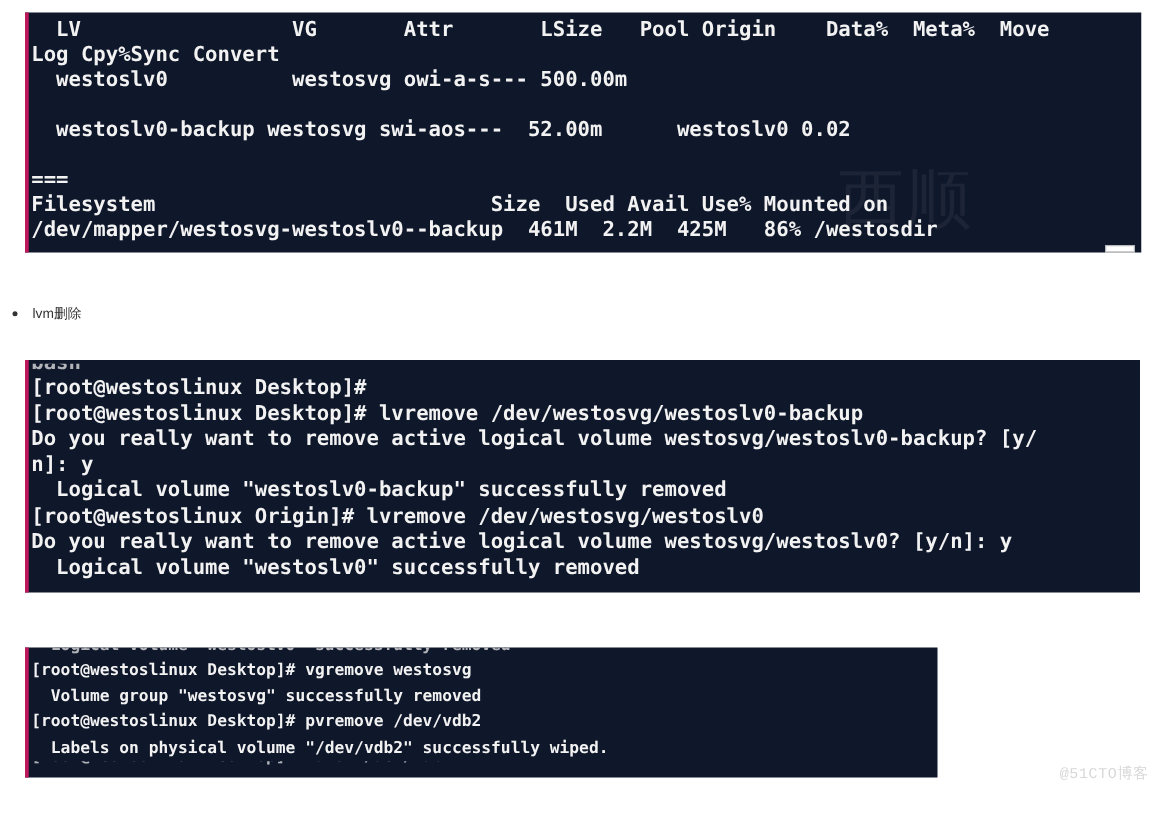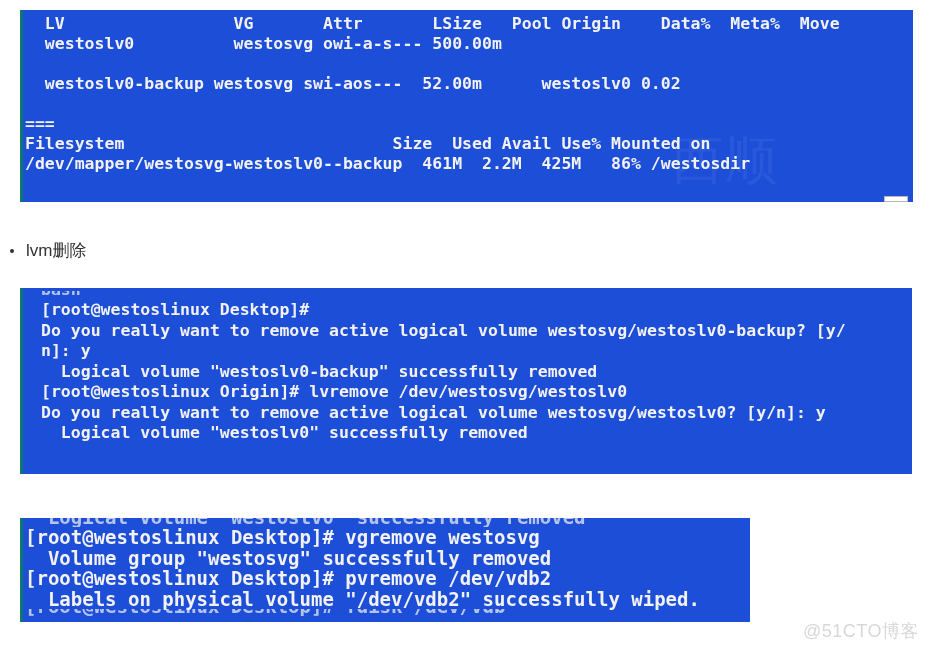--- a/index.html
+++ b/index.html
@@ -13,27 +13,27 @@
     height: 651px;
     position: relative;
     overflow: hidden;
     font-family: "Liberation Sans", sans-serif;
     color: #2b2b2b;
   }
 
   
   .term {
     position: absolute;
-    background: #1d4ed8;
+    background: #0f172a;
     color: #f2f2f2;
     font-family: "DejaVu Sans Mono", "Liberation Mono", monospace;
     font-weight: bold;
     overflow: hidden;
     box-sizing: border-box;
-    border-left: 3px solid #0f766e;
+    border-left: 3px solid #be185d;
   }
   .term .line {
     white-space: pre;
     letter-spacing: 0px;
   }
 
   
   #term-lvs {
     left: 20px;
     top: 10px;
@@ -48,29 +48,29 @@
   
   #term-lvremove {
     left: 20px;
     top: 288px;
     width: 892px;
     height: 186px;
     font-size: 16.5px;
     line-height: 20.5px;
     padding: 3px 0 0 0;
   }
-  #term-lvremove .line { padding-left: 2px; margin-left: 16px; }
+  #term-lvremove .line { padding-left: 2px; }
 
   
   #term-vgremove {
     left: 20px;
     top: 518px;
     width: 730px;
     height: 104px;
-    font-size: 19px;
+    font-size: 13px;
     line-height: 20.5px;
     padding: 0;
   }
   #term-vgremove .line { padding-left: 2px; }
 
   
   .clip-top {
     height: 9px;
     overflow: hidden;
     position: relative;
@@ -105,21 +105,21 @@
     align-items: center;
   }
   #bullet-lvm .dot {
     width: 4px;
     height: 4px;
     border-radius: 50%;
     background: #333333;
     margin-right: 12px;
     flex: 0 0 auto;
   }
-  #bullet-lvm .txt { font-size: 17px; }
+  #bullet-lvm .txt { font-size: 11px; }
 
   
   .wm-shape {
     position: absolute;
     pointer-events: none;
     opacity: .10;
   }
   #wm-arrow-1 {
     left: 735px; top: 10px; width: 115px; height: 155px;
   }
@@ -131,24 +131,24 @@
     color: #fff; opacity: .055;
     font-size: 52px; font-weight: normal;
     font-family: "DejaVu Sans", sans-serif;
     letter-spacing: 2px;
   }
 
   
   #site-watermark {
     position: absolute;
     right: 12px;
-    bottom: 8px;
-    font-size: 18px;
+    bottom: 24px;
+    font-size: 12px;
     color: #d8d8d8;
-    font-family: Liberation Sans, sans-serif;
+    font-family: Liberation Mono, monospace;
     letter-spacing: .5px;
     white-space: nowrap;
   }
 
   
   #term1-scroll-artifact {
     position: absolute;
     left: 884px;
     top: 196px;
     width: 24px;
@@ -165,20 +165,21 @@
   <polygon points="10,0 105,0 58,155" fill="#c9c27a"></polygon>
   <polygon points="10,0 58,58 58,155" fill="#6a6a58" opacity="0.75"></polygon>
 </svg>
 <svg id="wm-arrow-2" class="wm-shape" viewBox="0 0 115 150" xmlns="http://www.w3.org/2000/svg">
   <polygon points="8,0 104,0 56,150" fill="#c9c27a"></polygon>
   <polygon points="8,0 56,55 56,150" fill="#6a6a58" opacity="0.75"></polygon>
 </svg>
 
 <div class="term" id="term-lvs">
   <div class="line">  LV                 VG       Attr       LSize   Pool Origin    Data%  Meta%  Move</div>
+  <div class="line">Log Cpy%Sync Convert</div>
   <div class="line">  westoslv0          westosvg owi-a-s--- 500.00m</div>
   <div class="line">&nbsp;</div>
   <div class="line">  westoslv0-backup westosvg swi-aos---  52.00m      westoslv0 0.02</div>
   <div class="line">&nbsp;</div>
   <div class="line">===</div>
   <div class="line">Filesystem                           Size  Used Avail Use% Mounted on</div>
   <div class="line">/dev/mapper/westosvg-westoslv0--backup  461M  2.2M  425M   86% /westosdir</div>
   <div id="wm-cn-1" class="wm-shape">西顺</div>
 </div>
 <div id="term1-scroll-artifact"></div>
@@ -186,20 +187,21 @@
 <div id="bullet-lvm">
   <span class="dot"></span>
   <span class="txt">lvm删除</span>
 </div>
 
 <div class="term" id="term-lvremove">
   <div class="clip-top">
     <div class="line">bash</div>
   </div>
   <div class="line">[root@westoslinux Desktop]#</div>
+  <div class="line">[root@westoslinux Desktop]# lvremove /dev/westosvg/westoslv0-backup</div>
   <div class="line">Do you really want to remove active logical volume westosvg/westoslv0-backup? [y/</div>
   <div class="line">n]: y</div>
   <div class="line">  Logical volume "westoslv0-backup" successfully removed</div>
   <div class="line">[root@westoslinux Origin]# lvremove /dev/westosvg/westoslv0</div>
   <div class="line">Do you really want to remove active logical volume westosvg/westoslv0? [y/n]: y</div>
   <div class="line">  Logical volume "westoslv0" successfully removed</div>
 </div>
 
 <div class="term" id="term-vgremove">
   <div class="clip-top">

